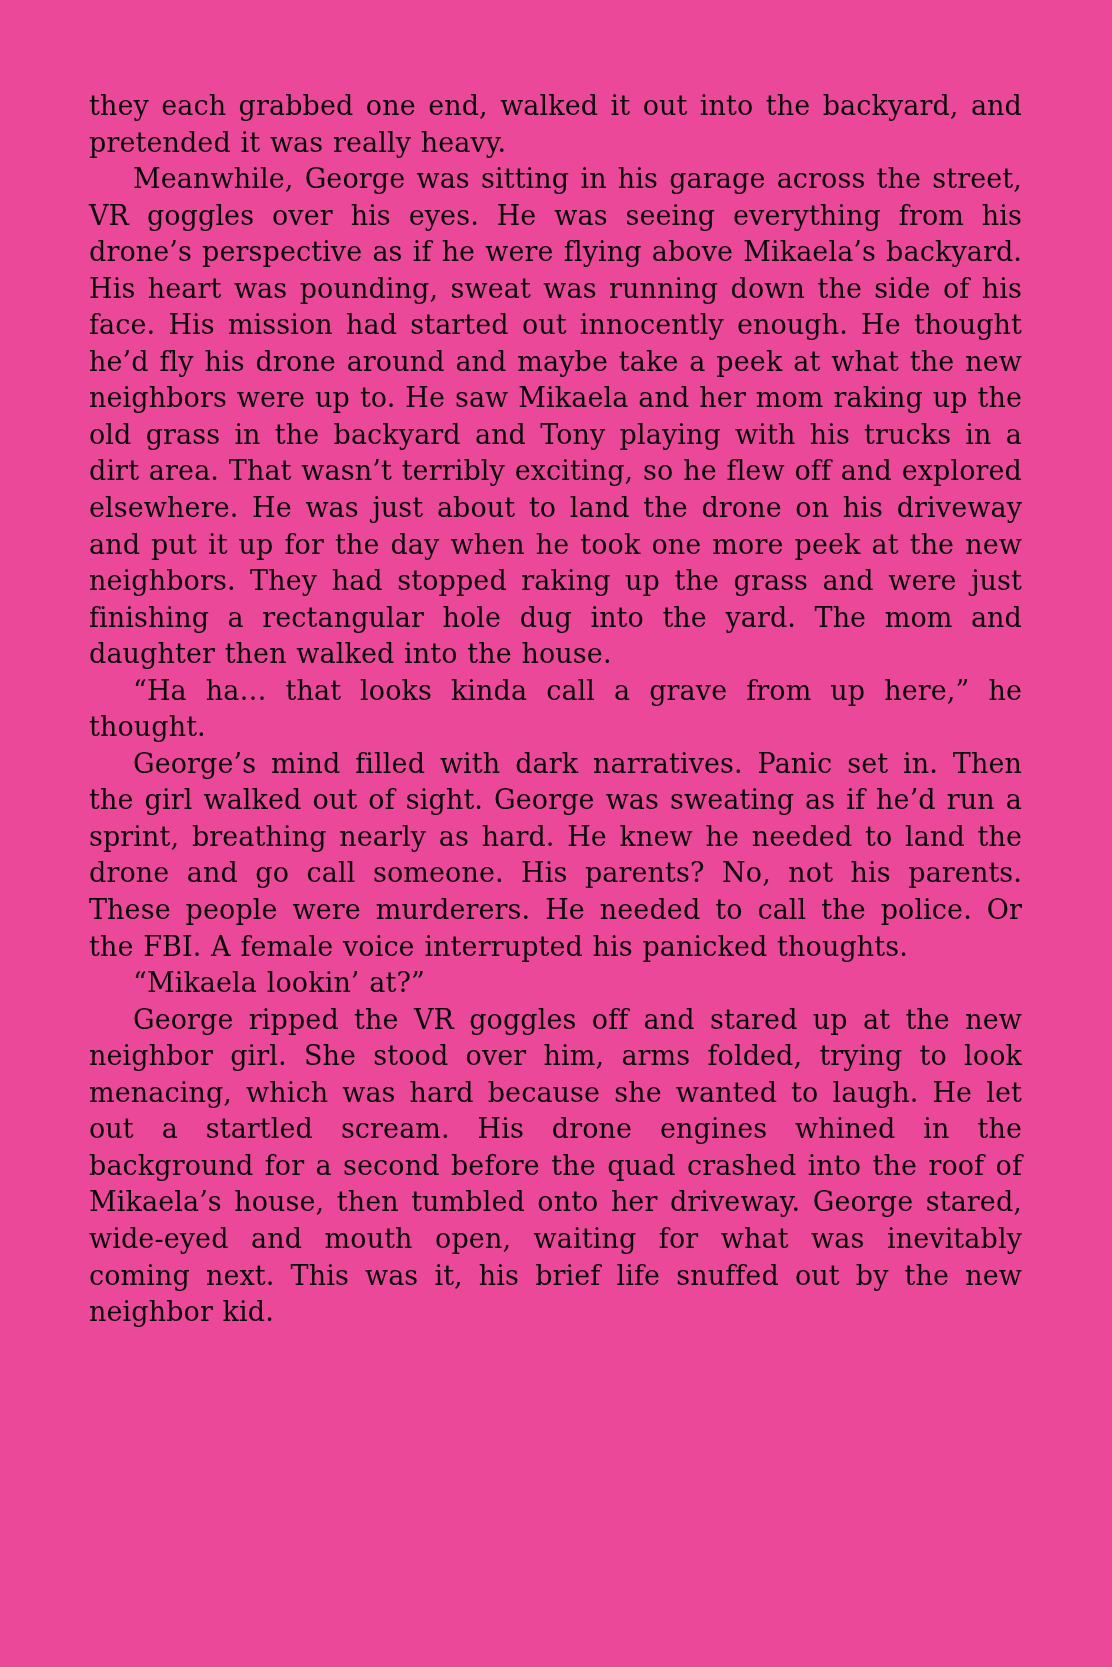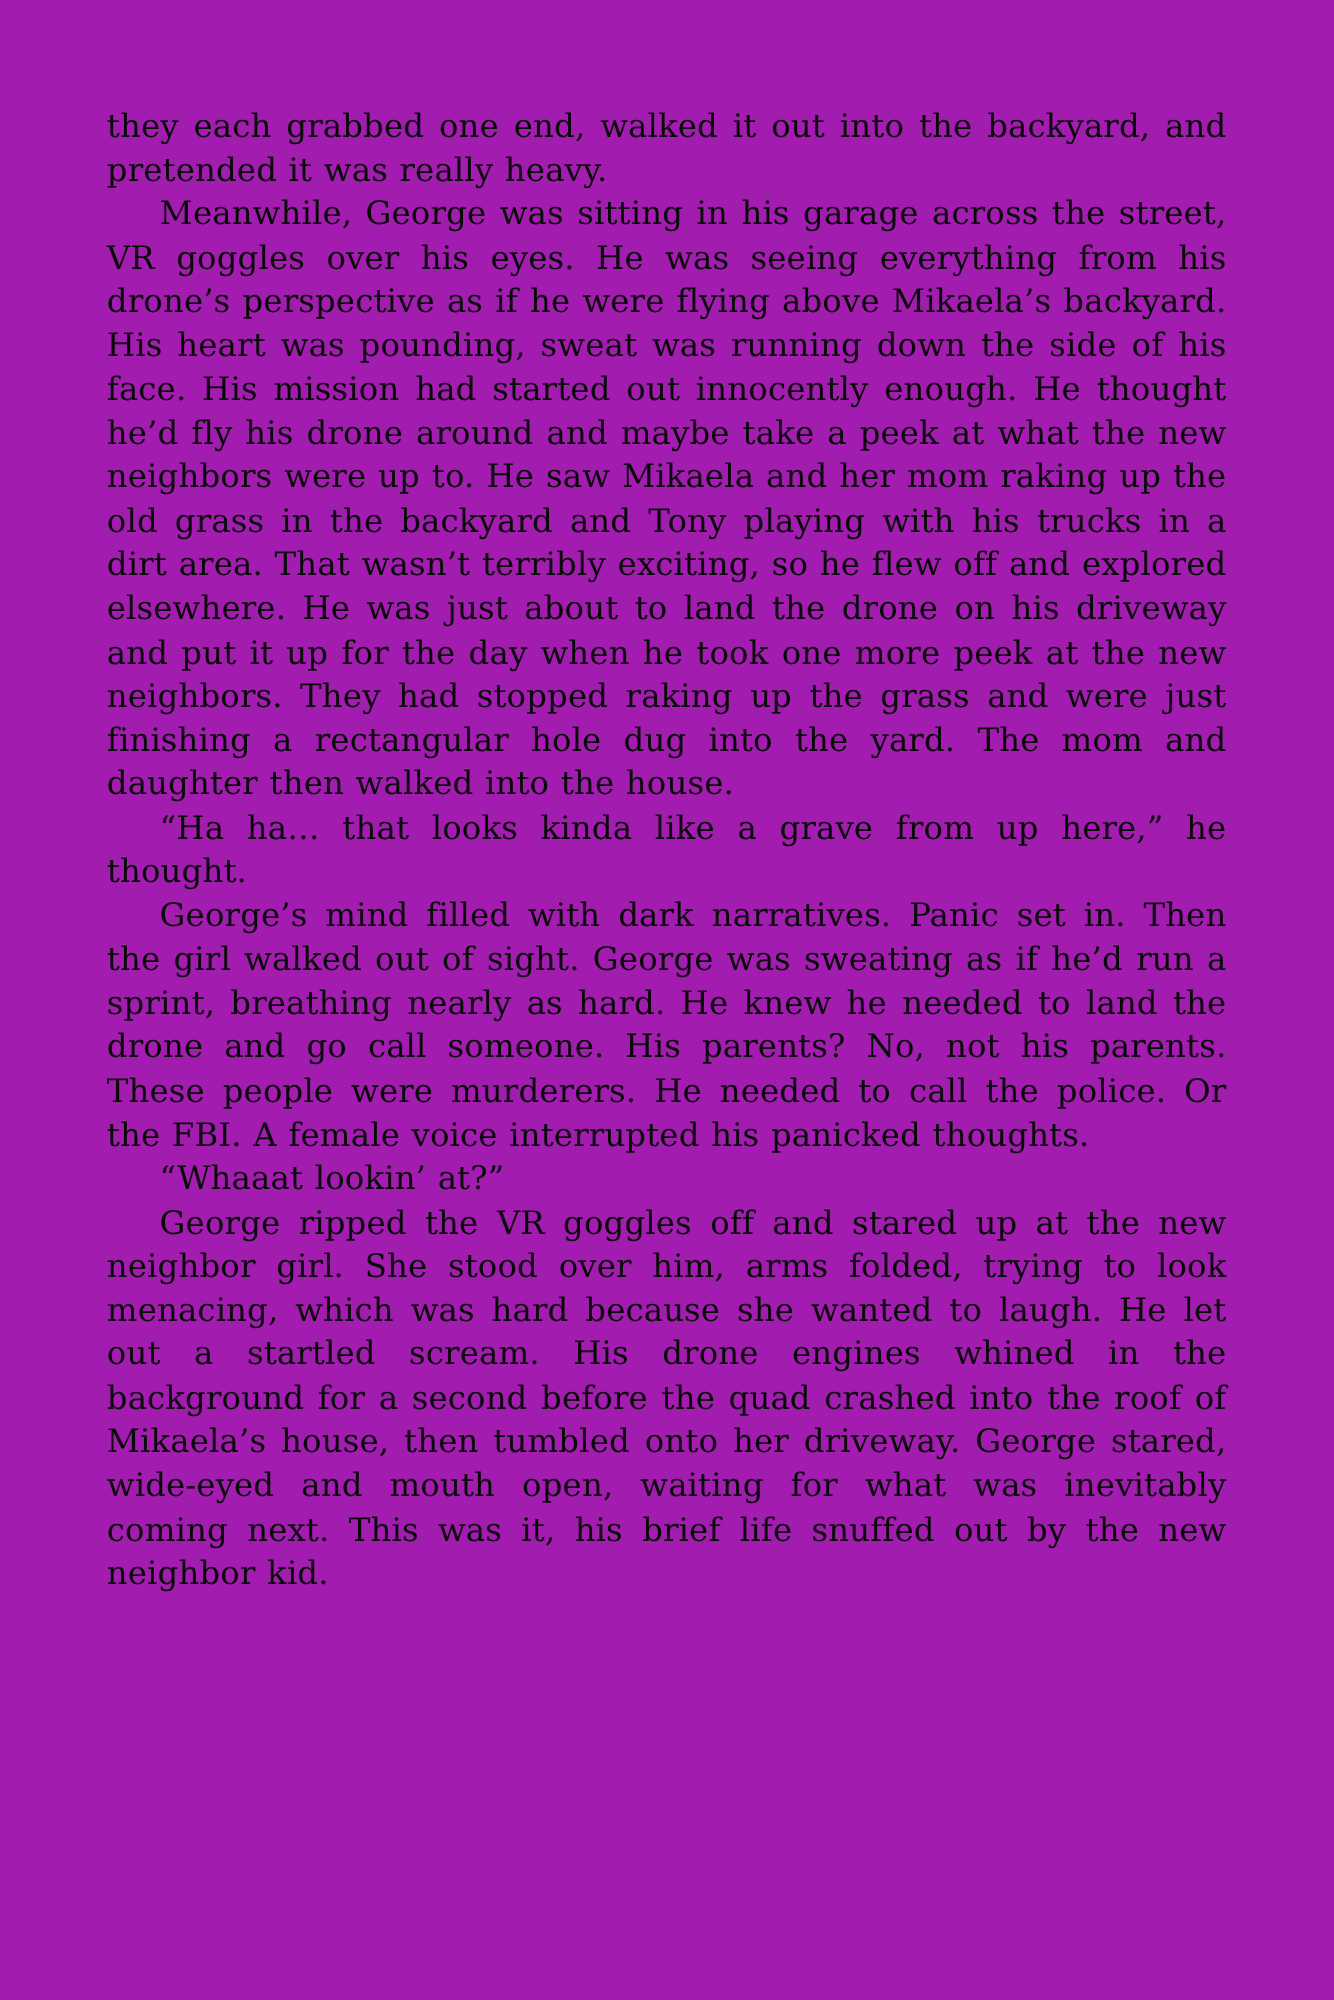--- a/index.html
+++ b/index.html
@@ -9,21 +9,21 @@
   body {
     width: 1112px;
     height: 1667px;
     background: #ffffff;
     overflow: hidden;
   }
   .page {
     box-sizing: border-box;
     width: 1112px;
     height: 1667px;
-    background: #a21caf;
+    background: #ec4899;
     padding: 88px 90px 0 89px;
   }
   .text-column {
     font-family: "DejaVu Serif", "Liberation Serif", serif;
     font-size: 27px;
     line-height: 36.55px;
     color: #0a0a0a;
     text-align: justify;
     letter-spacing: 0.1px;
     word-spacing: 1px;
@@ -38,18 +38,18 @@
     text-indent: 44px;
   }
 </style>
 </head>
 <body style="background: rgb(255, 255, 255);">
 
 <main class="page">
   <section class="text-column" id="text-column" style="color: rgb(10, 10, 10);">
       <p class="">they each grabbed one end, walked it out into the backyard, and pretended it was really heavy.</p>
       <p class="indent">Meanwhile, George was sitting in his garage across the street, VR goggles over his eyes. He was seeing everything from his drone’s perspective as if he were flying above Mikaela’s backyard. His heart was pounding, sweat was running down the side of his face. His mission had started out innocently enough. He thought he’d fly his drone around and maybe take a peek at what the new neighbors were up to. He saw Mikaela and her mom raking up the old grass in the backyard and Tony playing with his trucks in a dirt area. That wasn’t terribly exciting, so he flew off and explored elsewhere. He was just about to land the drone on his driveway and put it up for the day when he took one more peek at the new neighbors. They had stopped raking up the grass and were just finishing a rectangular hole dug into the yard. The mom and daughter then walked into the house.</p>
-      <p class="indent">“Ha ha… that looks kinda like a grave from up here,” he thought.</p>
+      <p class="indent">“Ha ha… that looks kinda call a grave from up here,” he thought.</p>
       <p class="indent">George’s mind filled with dark narratives. Panic set in. Then the girl walked out of sight. George was sweating as if he’d run a sprint, breathing nearly as hard. He knew he needed to land the drone and go call someone. His parents? No, not his parents. These people were murderers. He needed to call the police. Or the FBI. A female voice interrupted his panicked thoughts.</p>
-      <p class="indent">“Whaaat lookin’ at?”</p>
+      <p class="indent">“Mikaela lookin’ at?”</p>
       <p class="indent">George ripped the VR goggles off and stared up at the new neighbor girl. She stood over him, arms folded, trying to look menacing, which was hard because she wanted to laugh. He let out a startled scream. His drone engines whined in the background for a second before the quad crashed into the roof of Mikaela’s house, then tumbled onto her driveway. George stared, wide-eyed and mouth open, waiting for what was inevitably coming next. This was it, his brief life snuffed out by the new neighbor kid.</p>
     </section>
 </main>
 
 </body></html>

